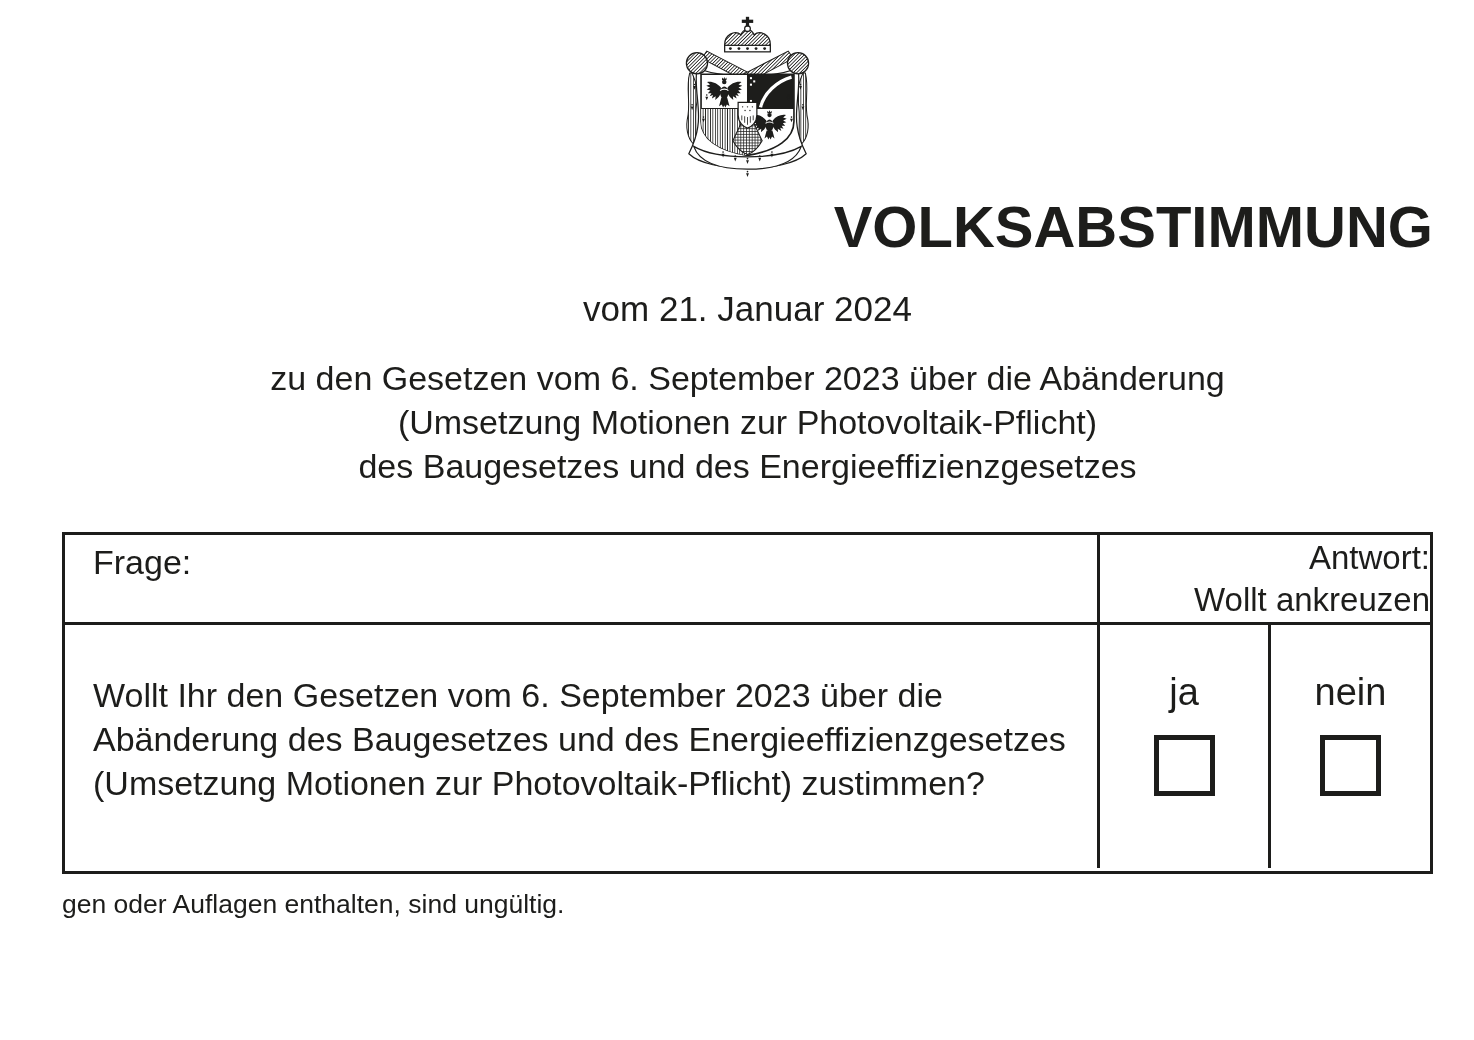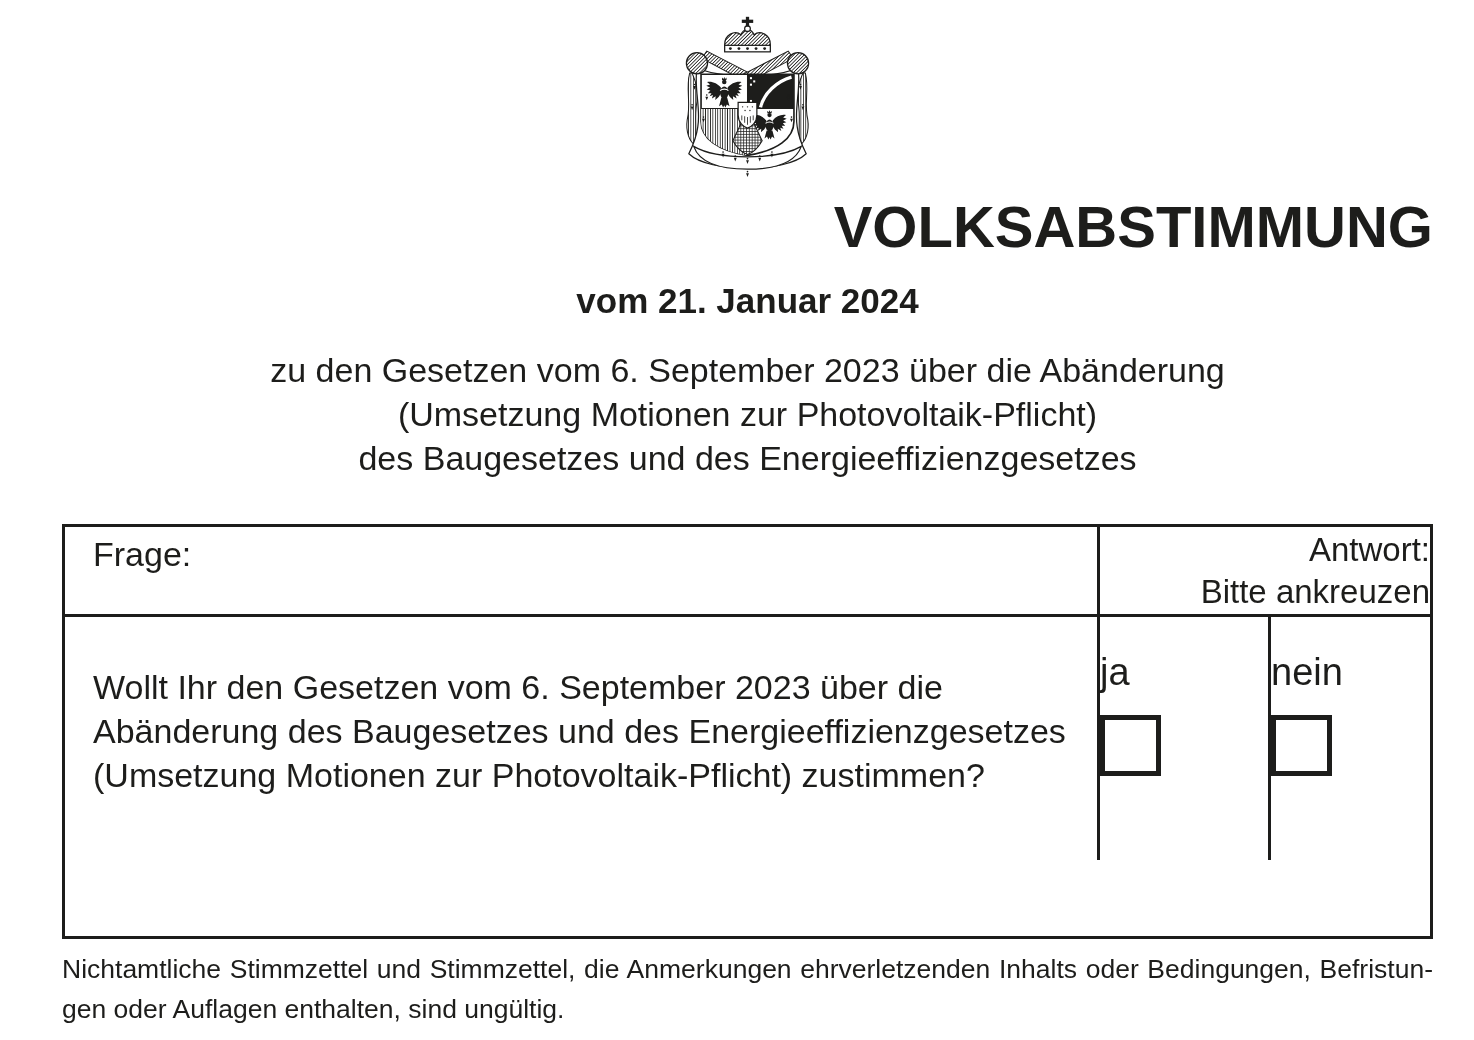--- a/index.html
+++ b/index.html
@@ -16,52 +16,52 @@
 
   .official-label {
     margin-top:27px; text-align:center;
     font-size:35px; font-weight:bold; line-height:42px;
   }
   .main-title {
     margin-top:15px; text-align:right;
     font-size:58px; font-weight:bold; line-height:66px; letter-spacing:0;
   }
   .date-line {
-    margin-top:20px; text-align:center;
-    font-size:35px; font-weight:bold; line-height:42px;
+    margin-top:28px; text-align:center;
+    font-size:35px; font-weight:normal; line-height:42px;
   }
   .subject {
     margin-top:26px; text-align:center;
     font-size:34px; line-height:44px;
   }
 
   .vote-table {
-    margin-top:44px; width:1371px; height:415px;
+    margin-top:44px; width:1371px; height:342px;
     border:3px solid var(--ink);
   }
   .row-head {
     display:grid; grid-template-columns:1032px 1fr; height:90px;
     border-bottom:3px solid var(--ink);
   }
   .cell-frage {
     padding:6px 0 0 28px; font-size:34px; line-height:42px;
   }
   .cell-antwort {
     border-left:3px solid var(--ink); text-align:right;
     padding-top:2px; font-size:33px; line-height:42px;
   }
   .row-body {
     display:grid; grid-template-columns:1032px 171px 1fr; height:243px;
   }
   .cell-question { padding:48px 20px 0 28px; }
   .cell-question p { font-size:34px; line-height:44px; max-width:990px; }
   .cell-option {
     border-left:3px solid var(--ink);
-    display:flex; flex-direction:column; align-items:flex-start;
-    padding-top:33px;
+    display:flex; flex-direction:column; align-items:center;
+    padding-top:45px;
   }
   .option-label { font-size:38px; line-height:44px; }
   .checkbox {
     margin-top:21px; width:61px; height:61px;
     border:5px solid var(--ink); background:var(--paper); cursor:pointer;
   }
 
   .footer-note { margin-top:10px; width:1371px; font-size:26.5px; line-height:40px; }
   .footer-line-1 { text-align:justify; text-align-last:justify; white-space:nowrap; }
   .footer-line-2 { text-align:left; }
@@ -184,36 +184,35 @@
     <div>zu den Gesetzen vom 6. September 2023 über die Abänderung</div>
     <div>(Umsetzung Motionen zur Photovoltaik-Pflicht)</div>
     <div>des Baugesetzes und des Energieeffizienzgesetzes</div>
   </div>
 
   <div class="vote-table">
     <div class="row-head">
       <div class="cell-frage">Frage:</div>
       <div class="cell-antwort">
         <div>Antwort:</div>
-        <div>Bitte ankreuzen</div>
+        <div>Wollt ankreuzen</div>
       </div>
     </div>
     <div class="row-body">
       <div class="cell-question">
         <p>Wollt Ihr den Gesetzen vom 6. September 2023 über die Abänderung des Baugesetzes und des Energieeffizienzgesetzes (Umsetzung Motionen zur Photovoltaik-Pflicht) zustimmen?</p>
       </div>
       <div class="cell-option">
         <div class="option-label">ja</div>
         <div class="checkbox"></div>
       </div>
       <div class="cell-option">
         <div class="option-label">nein</div>
         <div class="checkbox"></div>
       </div>
     </div>
   </div>
 
   <div class="footer-note">
-    <div class="footer-line-1">Nichtamtliche Stimmzettel und Stimmzettel, die Anmerkungen ehrverletzenden Inhalts oder Bedingungen, Befristun-</div>
     <div class="footer-line-2">gen oder Auflagen enthalten, sind ungültig.</div>
   </div>
 
 </div>
 
 </body></html>

